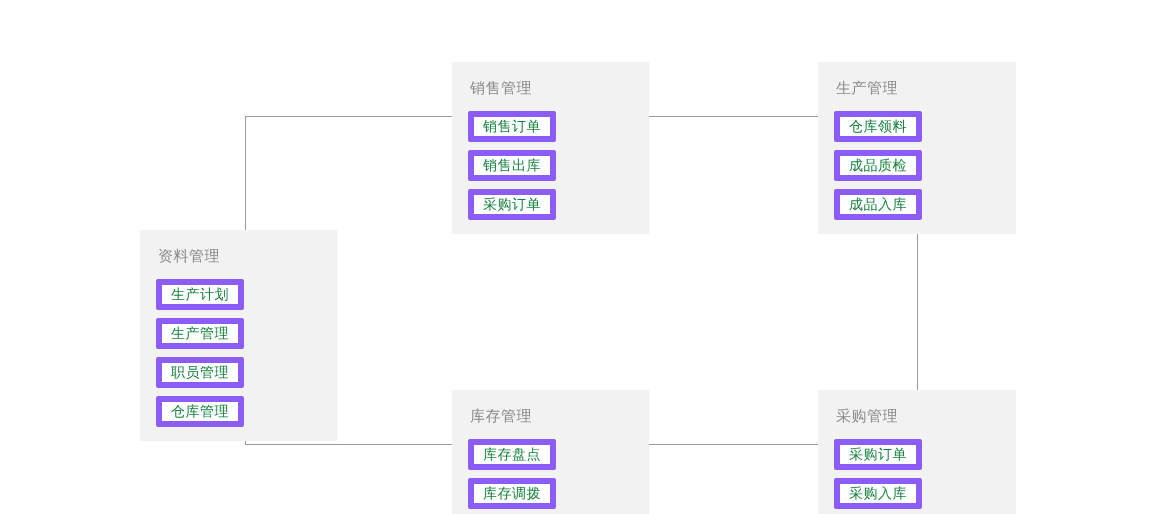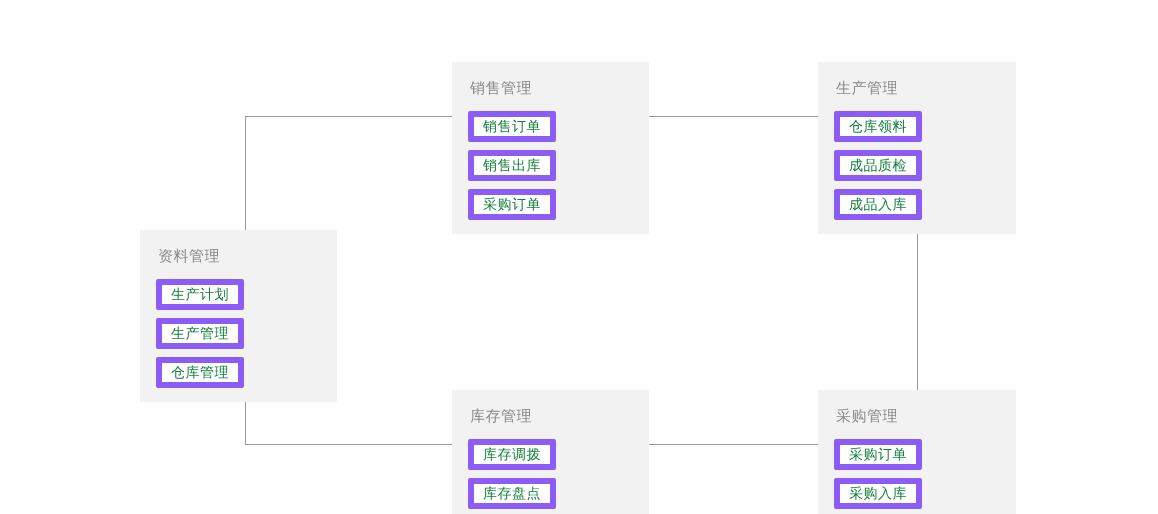--- a/index.html
+++ b/index.html
@@ -89,20 +89,21 @@
 
       <path d="M917.5 218 L917.5 390"></path>
     </g>
   </svg>
 
   <div class="panel" id="panel-0">
     <div class="panel-title">资料管理</div>
     <div class="btn-grid">
       <div class="btn">生产计划</div>
       <div class="btn">生产管理</div>
+      <div class="btn">职员管理</div>
       <div class="btn">仓库管理</div>
     </div>
   </div>
 
   <div class="panel" id="panel-1">
     <div class="panel-title">销售管理</div>
     <div class="btn-grid">
       <div class="btn">销售订单</div>
       <div class="btn">销售出库</div>
       <div class="btn">采购订单</div>
@@ -114,22 +115,22 @@
     <div class="btn-grid">
       <div class="btn">仓库领料</div>
       <div class="btn">成品质检</div>
       <div class="btn">成品入库</div>
     </div>
   </div>
 
   <div class="panel" id="panel-3">
     <div class="panel-title">库存管理</div>
     <div class="btn-grid">
+      <div class="btn">库存盘点</div>
       <div class="btn">库存调拨</div>
-      <div class="btn">库存盘点</div>
 
     </div>
   </div>
 
   <div class="panel" id="panel-4">
     <div class="panel-title">采购管理</div>
     <div class="btn-grid">
       <div class="btn">采购订单</div>
       <div class="btn">采购入库</div>
 

